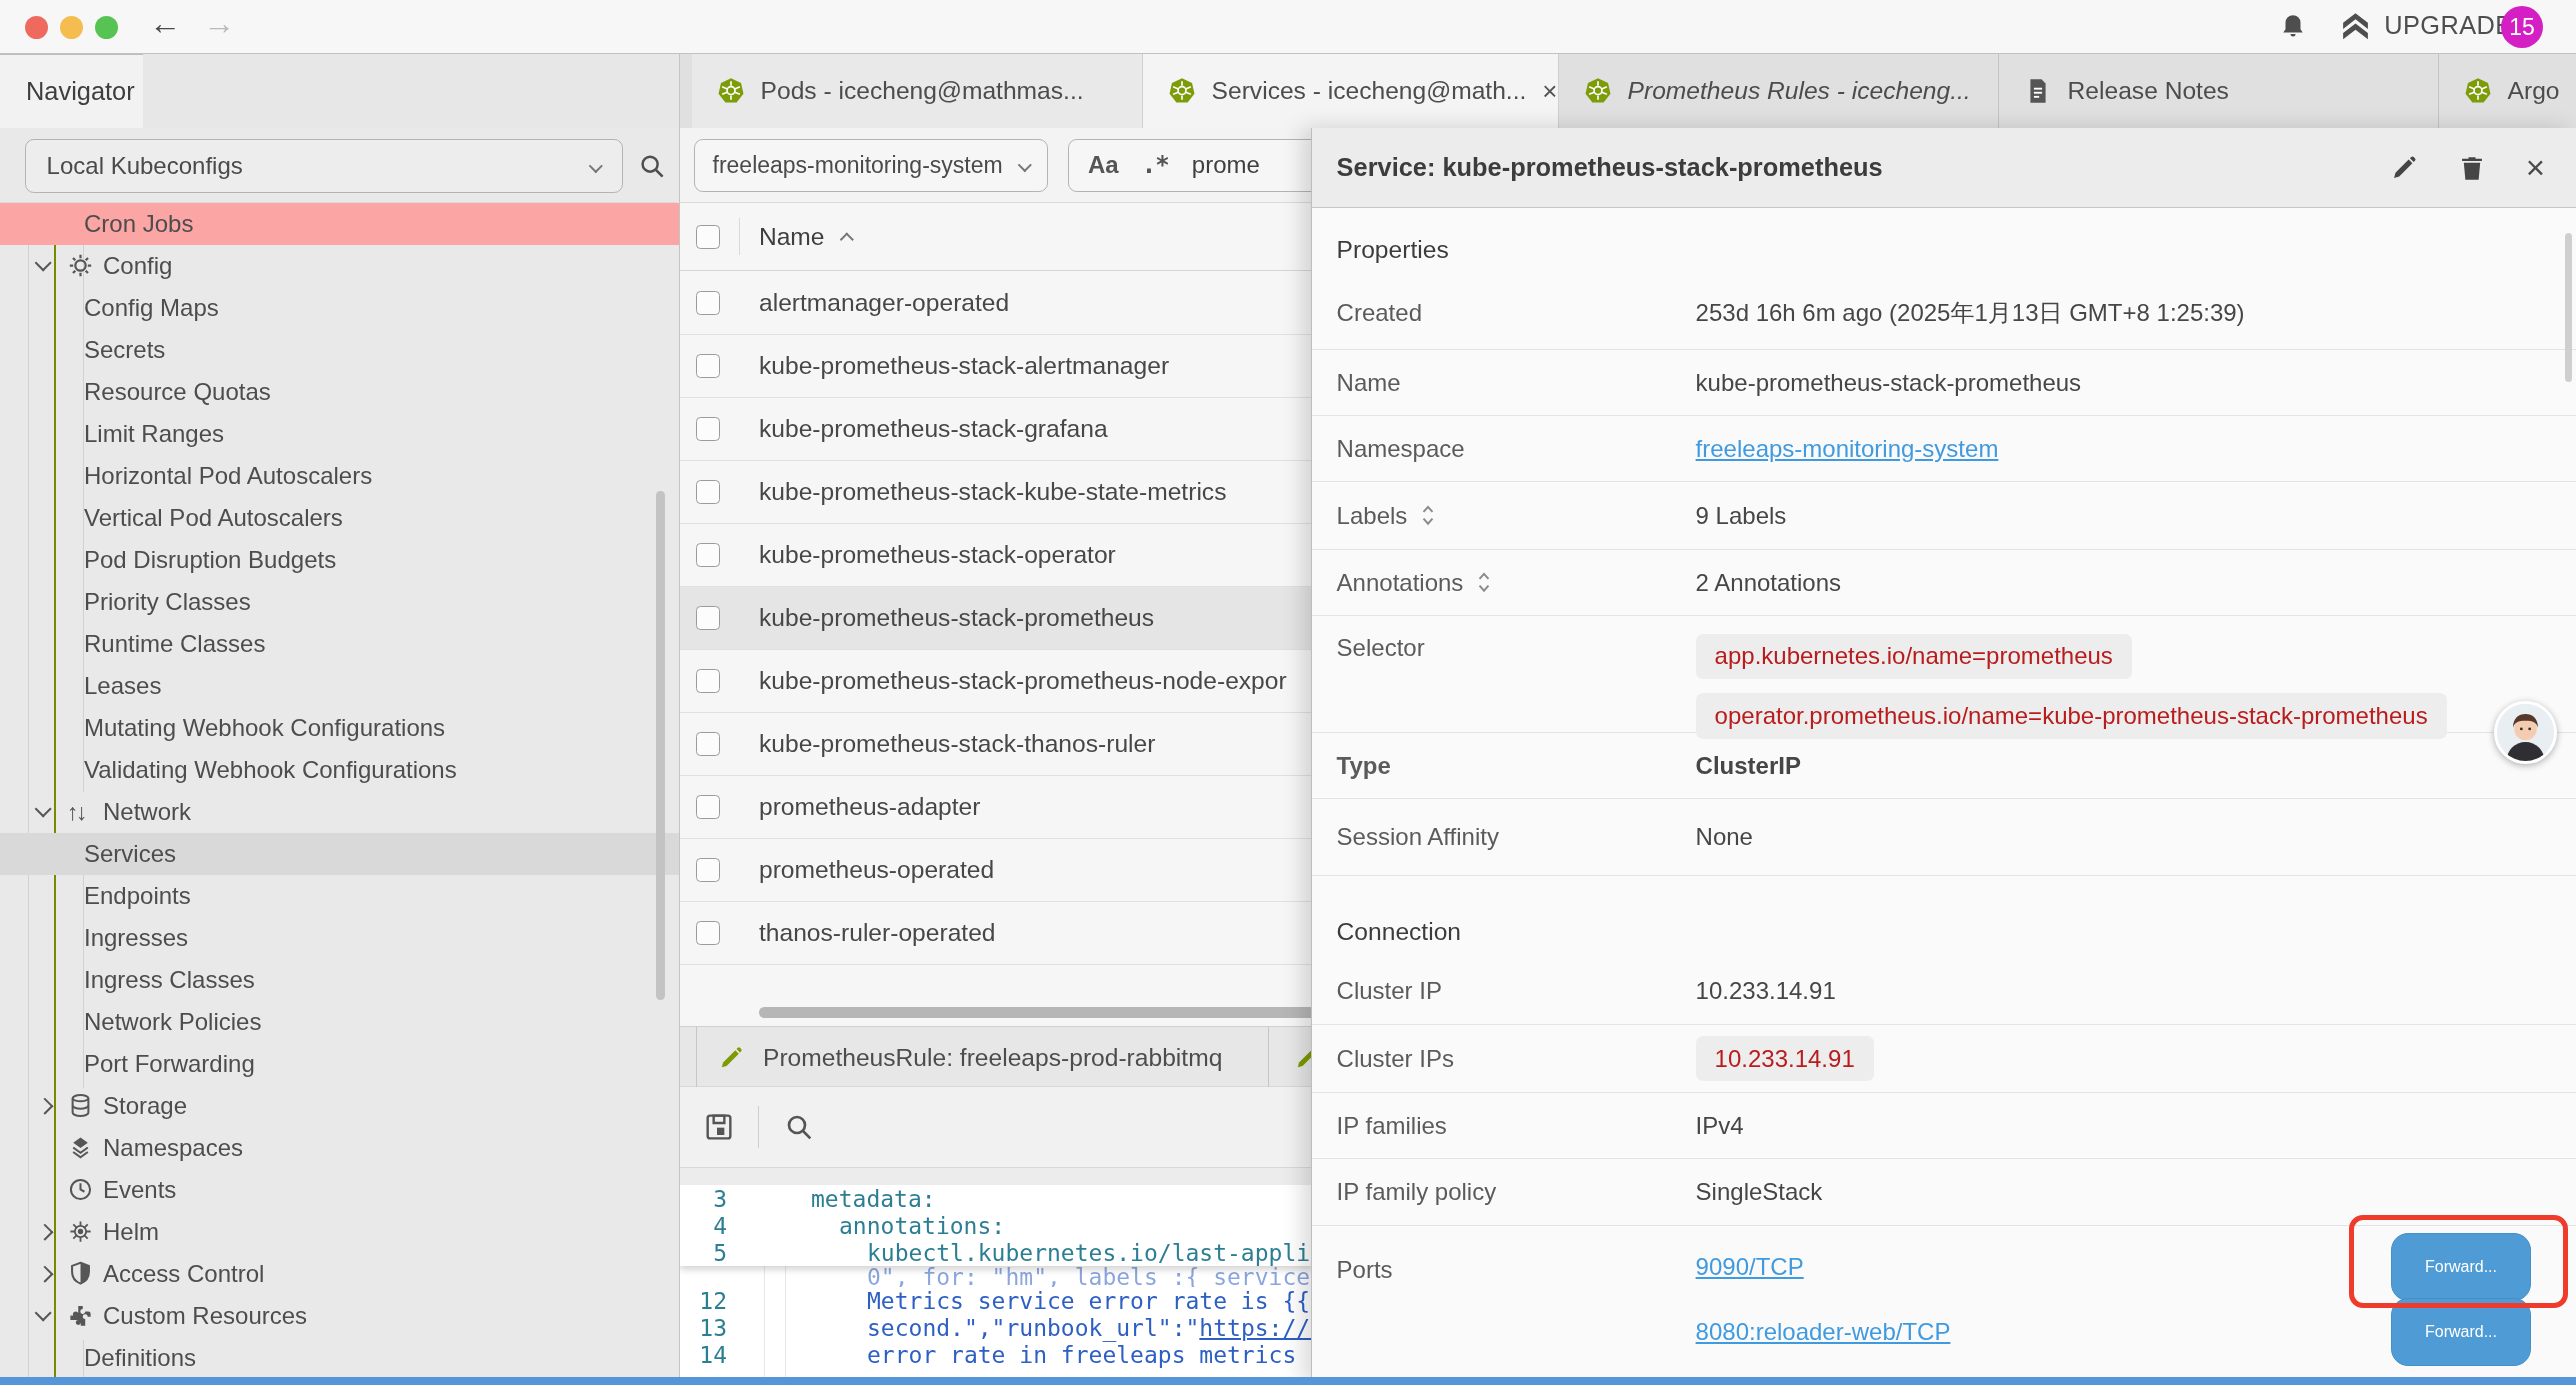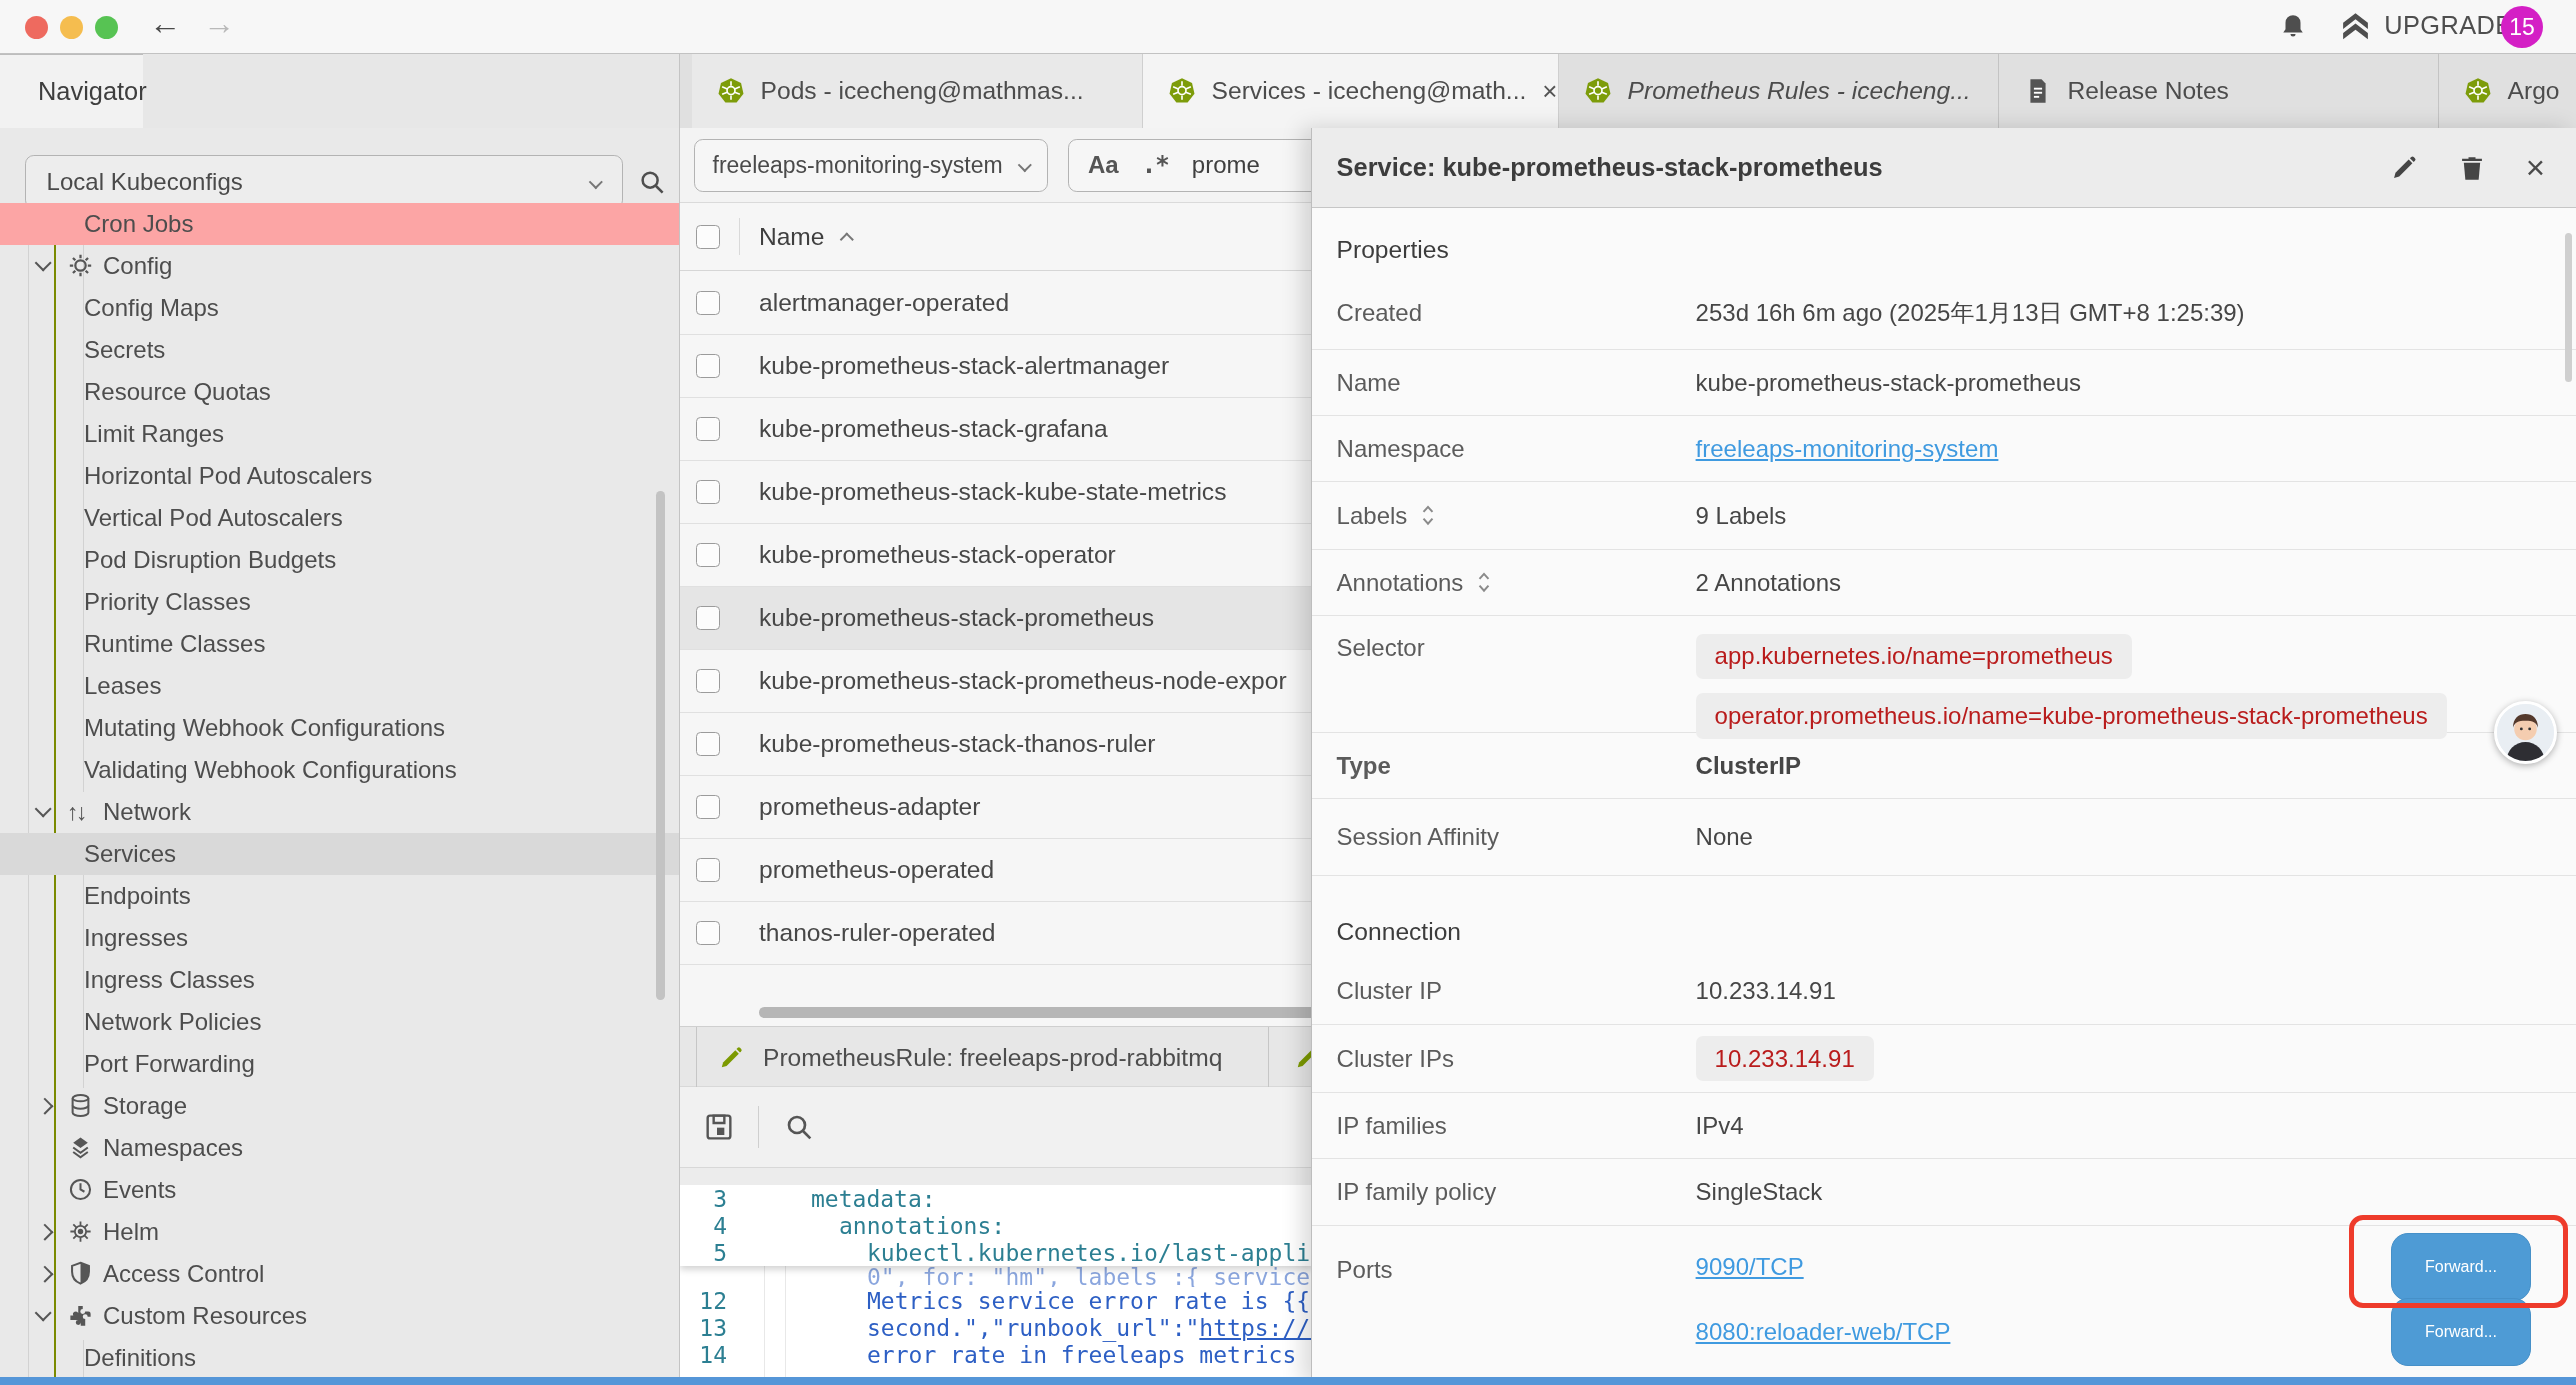--- a/index.html
+++ b/index.html
@@ -18,34 +18,34 @@
   #arrow-fwd{left:203px;color:#b9b9b9;}
   #bell{position:absolute;left:2278px;top:12.3px;width:30px;height:30px;color:#4e4e4e;}
   #upgrade{position:absolute;left:2339px;top:8.8px;display:flex;align-items:center;gap:12.3px;color:#4e4e4e;}
   #upgrade .upic{width:33px;height:33px;}
   #upgrade .uptext{font-size:25.4px;letter-spacing:0.4px;}
   #badge{position:absolute;left:2501px;top:6.1px;width:42px;height:42px;border-radius:50%;background:var(--badge);color:#fff;font-size:23px;display:flex;align-items:center;justify-content:center;}
 
   
   #tabrow{position:absolute;left:0;top:54px;width:2576px;height:74px;background:#e0e0e0;}
   #nav-zone{position:absolute;left:0;top:0;width:680px;height:74px;background:#e7e7e7;border-right:1.8px solid #c4c4c4;}
-  #nav-tab{position:absolute;left:0;top:0;width:143px;height:74px;background:#f2f2f2;border-top:1.8px solid #bdbdbd;display:flex;align-items:center;padding-left:38px;font-size:25.4px;color:#3e3e3e;}
+  #nav-tab{position:absolute;left:0;top:0;width:143px;height:74px;background:#f2f2f2;border-top:1.8px solid #bdbdbd;display:flex;align-items:center;padding-left:26px;font-size:25.4px;color:#3e3e3e;}
   #tabstrip{position:absolute;left:692px;top:0;right:0;height:74px;display:flex;}
   .tab{height:74px;display:flex;align-items:center;gap:16px;padding:0 24.6px;font-size:24.6px;color:#4c4c4c;white-space:nowrap;overflow:hidden;flex:0 0 auto;}
   .tab .kicon{width:28px;height:28px;flex:0 0 auto;}
   .tab.inactive{background:#e9e9e9;border-right:1.8px solid #cfcfcf;width:451px;}
   .tab.active{background:#f4f4f4;border-right:1.8px solid #cfcfcf;width:416px;}
   .tab.flat{border-right:1.8px solid #c4c4c4;width:440px;}
   .tab.flat.last{border-right:none;width:128px;}
   .tab.italic .tlabel{font-style:italic;}
   .tabclose{margin-left:auto;font-size:26px;color:#555;}
 
   
   #sidebar{position:absolute;left:0;top:128px;width:680px;height:1257px;background:#e9e9e9;border-right:1.8px solid #c4c4c4;overflow:hidden;}
-  #cfgrow{position:absolute;left:0;top:16px;width:677px;height:75px;border-bottom:0.9px solid #dcdcdc;}
+  #cfgrow{position:absolute;left:0;top:0;width:677px;height:75px;border-bottom:0.9px solid #dcdcdc;}
   #kubeconfig-select{position:absolute;left:24.6px;top:10.5px;width:598px;height:54px;border:1.8px solid #b3b3b3;border-radius:8.8px;display:flex;align-items:center;padding:0 21px;font-size:24px;color:#4a4a4a;background:#ededed;}
   #kubeconfig-select .chev{margin-left:auto;}
   #sidebar-search{position:absolute;left:637px;top:23px;width:30px;height:30px;color:#4e4e4e;}
   #tree{position:absolute;left:0;top:75px;width:680px;}
   .guide{position:absolute;width:0.9px;background:#d2d2d2;}
   #guide-olive{position:absolute;left:54px;top:75px;bottom:0;width:1.8px;background:var(--tree-guide);}
   .trow{position:relative;height:42px;display:flex;align-items:center;font-size:24px;color:#4d4d4d;}
   .trow.highlight{background:#fca5a5;}
   .trow.selected{background:#d9d9d9;}
   .trow .chev{position:absolute;}

